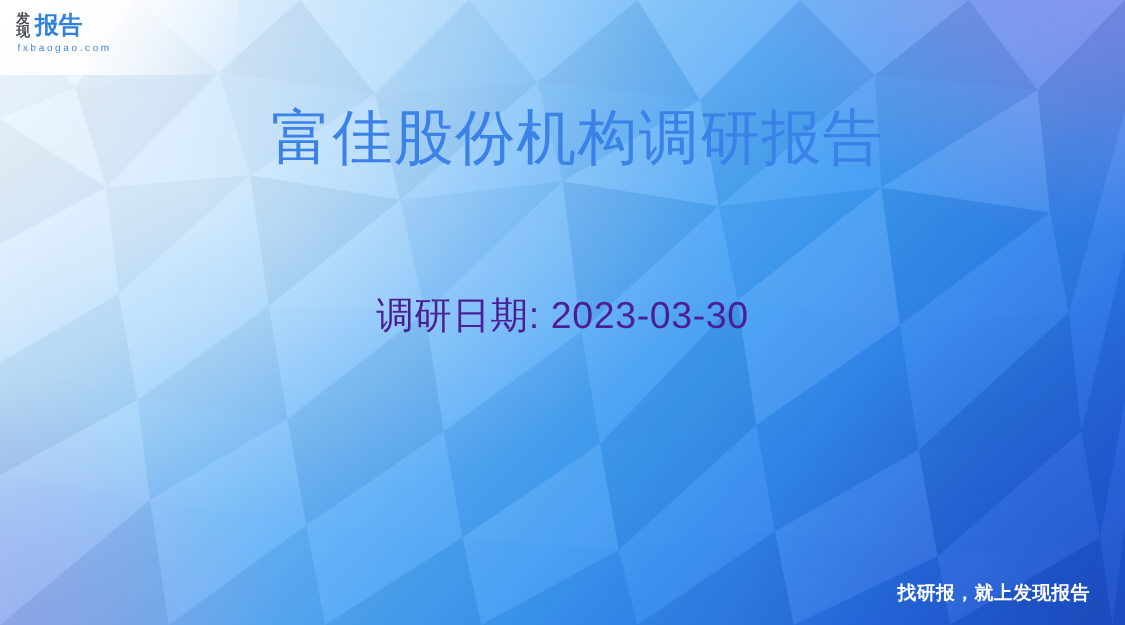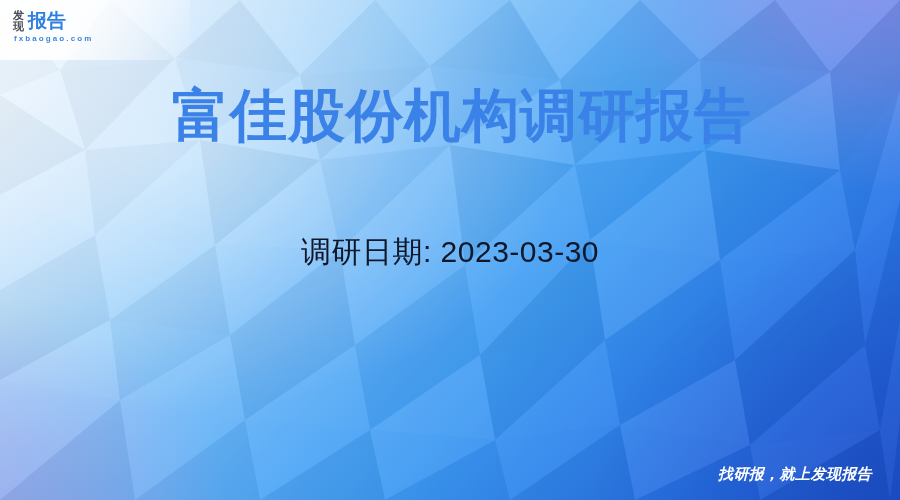--- a/index.html
+++ b/index.html
@@ -131,62 +131,61 @@
     font-size: 19px;
     font-weight: 800;
     color: #2f7fe0;
     letter-spacing: 0px;
     line-height: 1;
   }
   .logo-url {
     margin-top: 2px;
     margin-left: 1px;
     font-size: 8px;
-    font-weight: 700;
+    font-weight: 400;
     color: #3f86df;
     letter-spacing: 2.1px;
     font-family: "Liberation Sans", "DejaVu Sans", sans-serif;
   }
 
   
   .title {
     position: absolute;
     left: 0; right: 0;
     top: 84px;
     text-align: center;
-    font-size: 57px;
-    font-weight: 700;
+    font-size: 48px;
+    font-weight: 400;
     color: #3b82e8;
     letter-spacing: 1px;
     line-height: 1.12;
     white-space: nowrap;
     padding-left: 24px;
   }
 
   
   .subtitle {
     position: absolute;
     left: 0; right: 0;
     top: 232px;
     text-align: center;
     font-size: 30px;
     font-weight: 400;
-    color: #0f172a;
+    color: #4c1d95;
     letter-spacing: 0.5px;
     white-space: nowrap;
   }
 
   
   .footer {
     position: absolute;
     right: 28px;
     bottom: 16px;
     font-size: 15px;
     font-weight: 700;
-    font-style: italic;
     color: #ffffff;
     letter-spacing: 0.4px;
     white-space: nowrap;
   }
 </style>
 </head>
 <body>
 
 <div id="cover">
 

